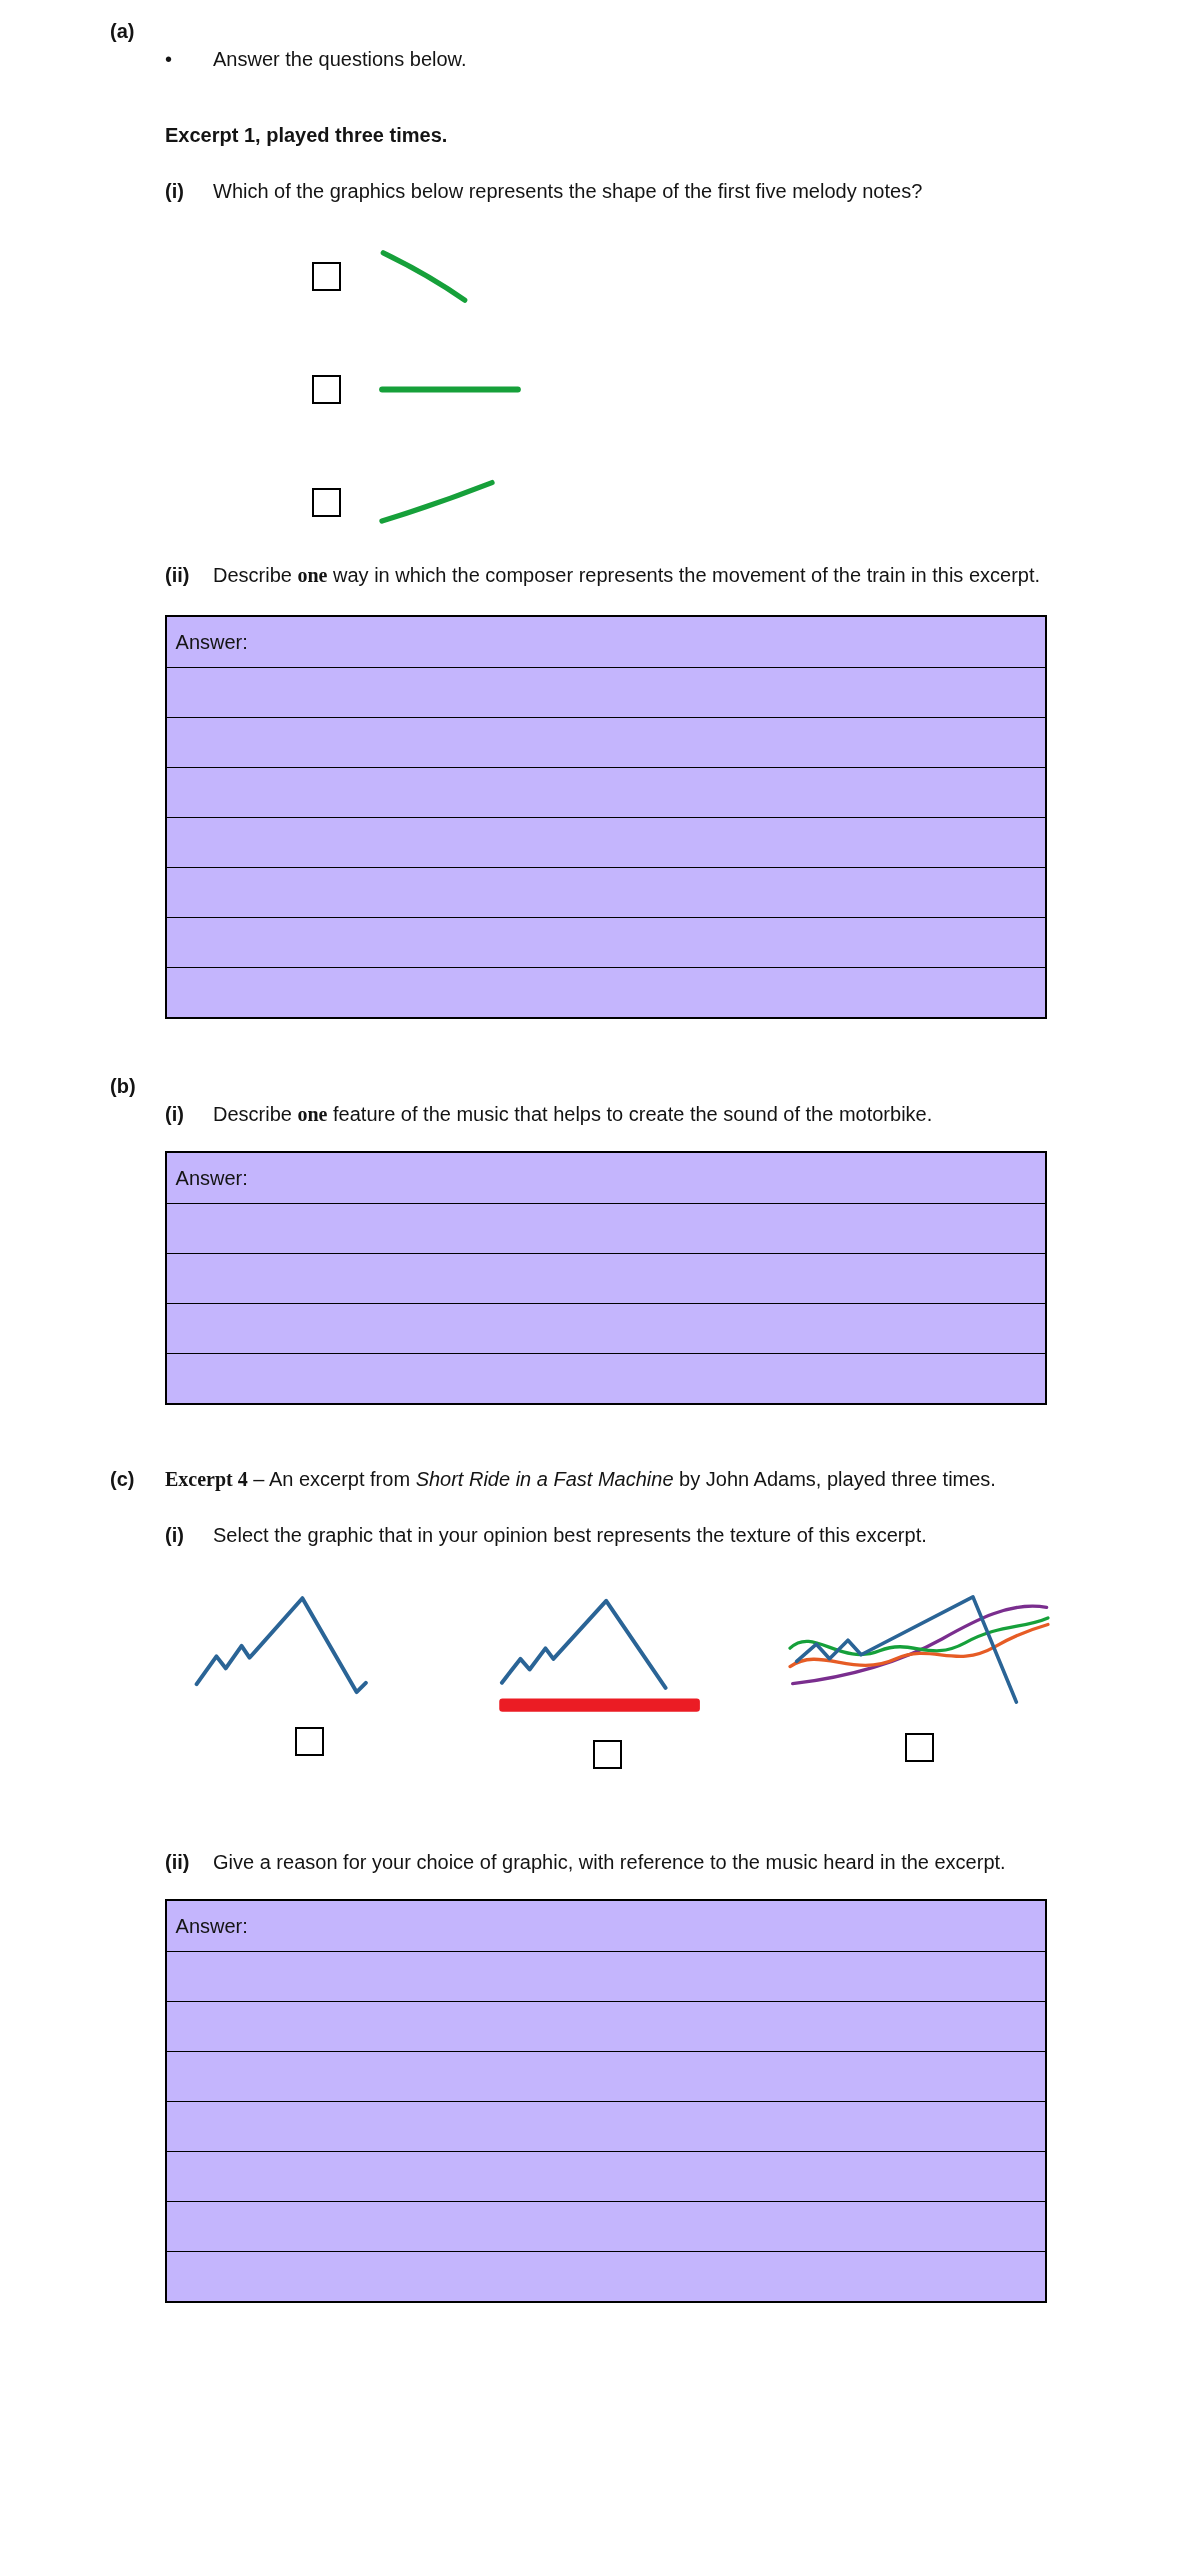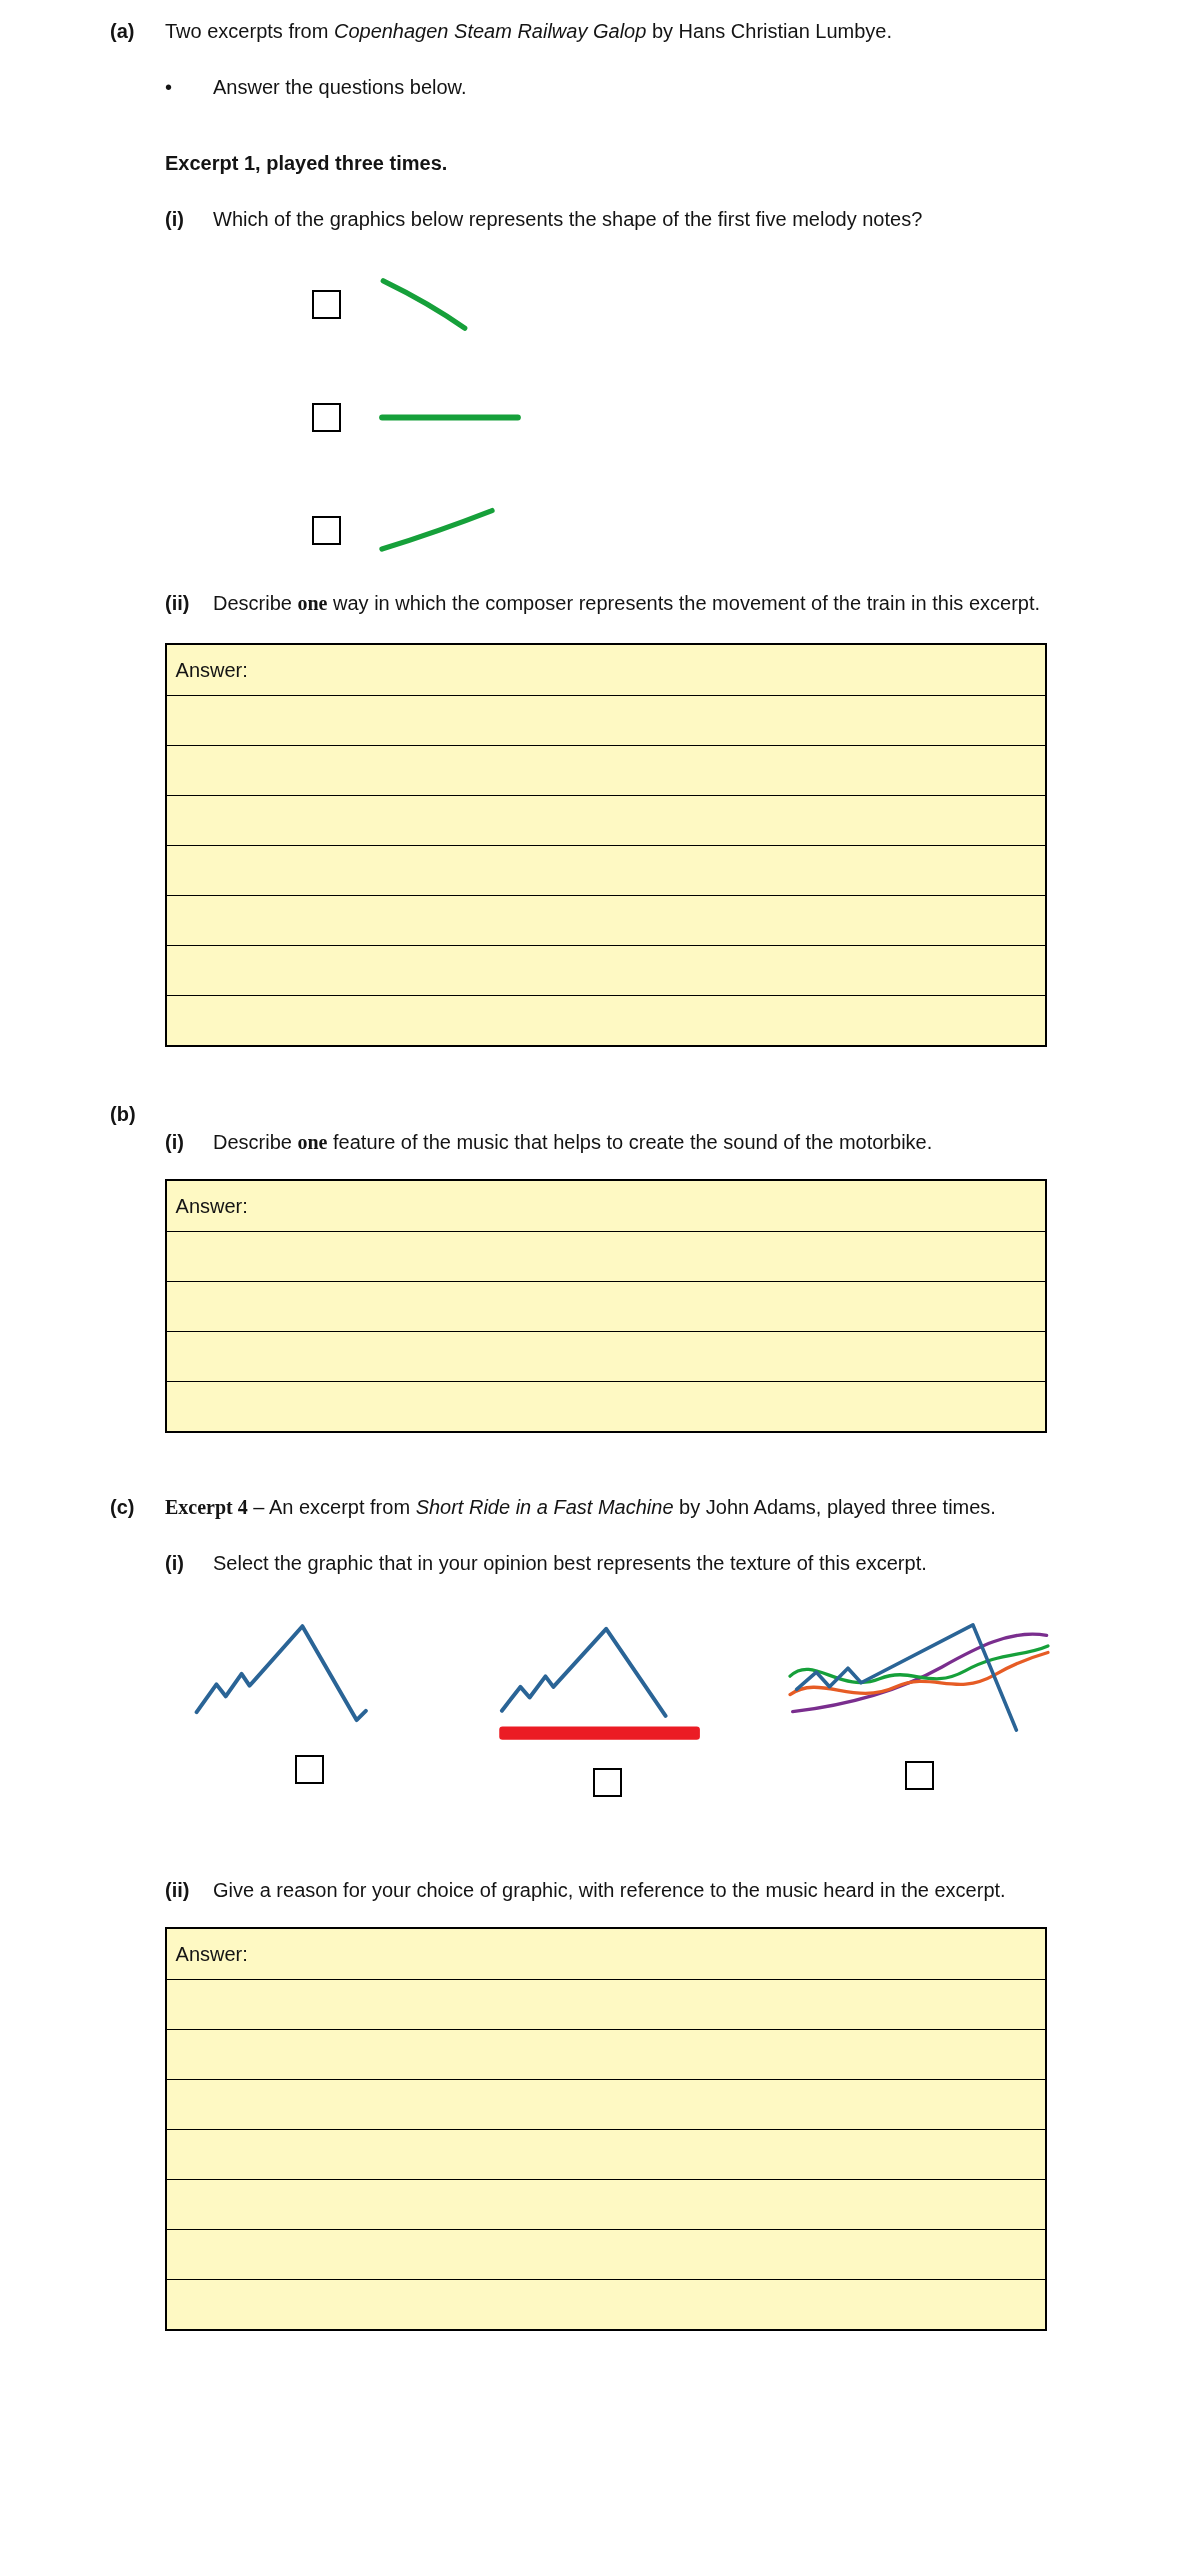--- a/index.html
+++ b/index.html
@@ -22,21 +22,21 @@
   .heading-bold { font-weight:700; }
   i { font-style:italic; }
 
   
   .options { margin-top:41px; }
   .option-row { display:flex; align-items:center; gap:37px; padding-left:147px; height:61px; margin-bottom:52px; }
   .option-row:last-child { margin-bottom:0; }
   .checkbox { width:29px; height:29px; border:2px solid #000; background:#fff; flex:0 0 auto; }
 
   
-  .answer-box { width:882px; border:2px solid #000; background:#fef9c3; }
+  .answer-box { width:882px; border:2px solid #000; background:#c4b5fd; }
   .answer-head { height:50px; display:flex; align-items:center; padding-left:8.6px; }
   .answer-line { height:50px; border-top:1.3px solid #000; }
 
   
   .graphics-row { display:flex; justify-content:space-between; padding-left:25px; width:886px; margin-top:36px; }
   .graphic-option { display:flex; flex-direction:column; align-items:center; }
   .graphic-option .checkbox { margin-top:22.5px; }
   svg { display:block; }
 
   
@@ -52,21 +52,20 @@
 </head>
 <body>
 
 <div class="page">
 
   <section>
     <div class="qblock">
       <div class="qlabel">(a)</div>
       <div class="qbody">
 
-        <p class="nowrap"><span>Two excerpts from </span><i>Copenhagen Steam Railway Galop</i><span> by Hans Christian Lumbye.</span></p>
 
         <div class="subrow mt-42">
           <div class="sublabel bullet-label">•</div>
           <p class="nowrap">Answer the questions below.</p>
         </div>
 
         <p class="heading-bold nowrap mt-45">Excerpt 1, played three times.</p>
 
         <div class="subrow mt-42">
           <div class="sublabel">(i)</div>

